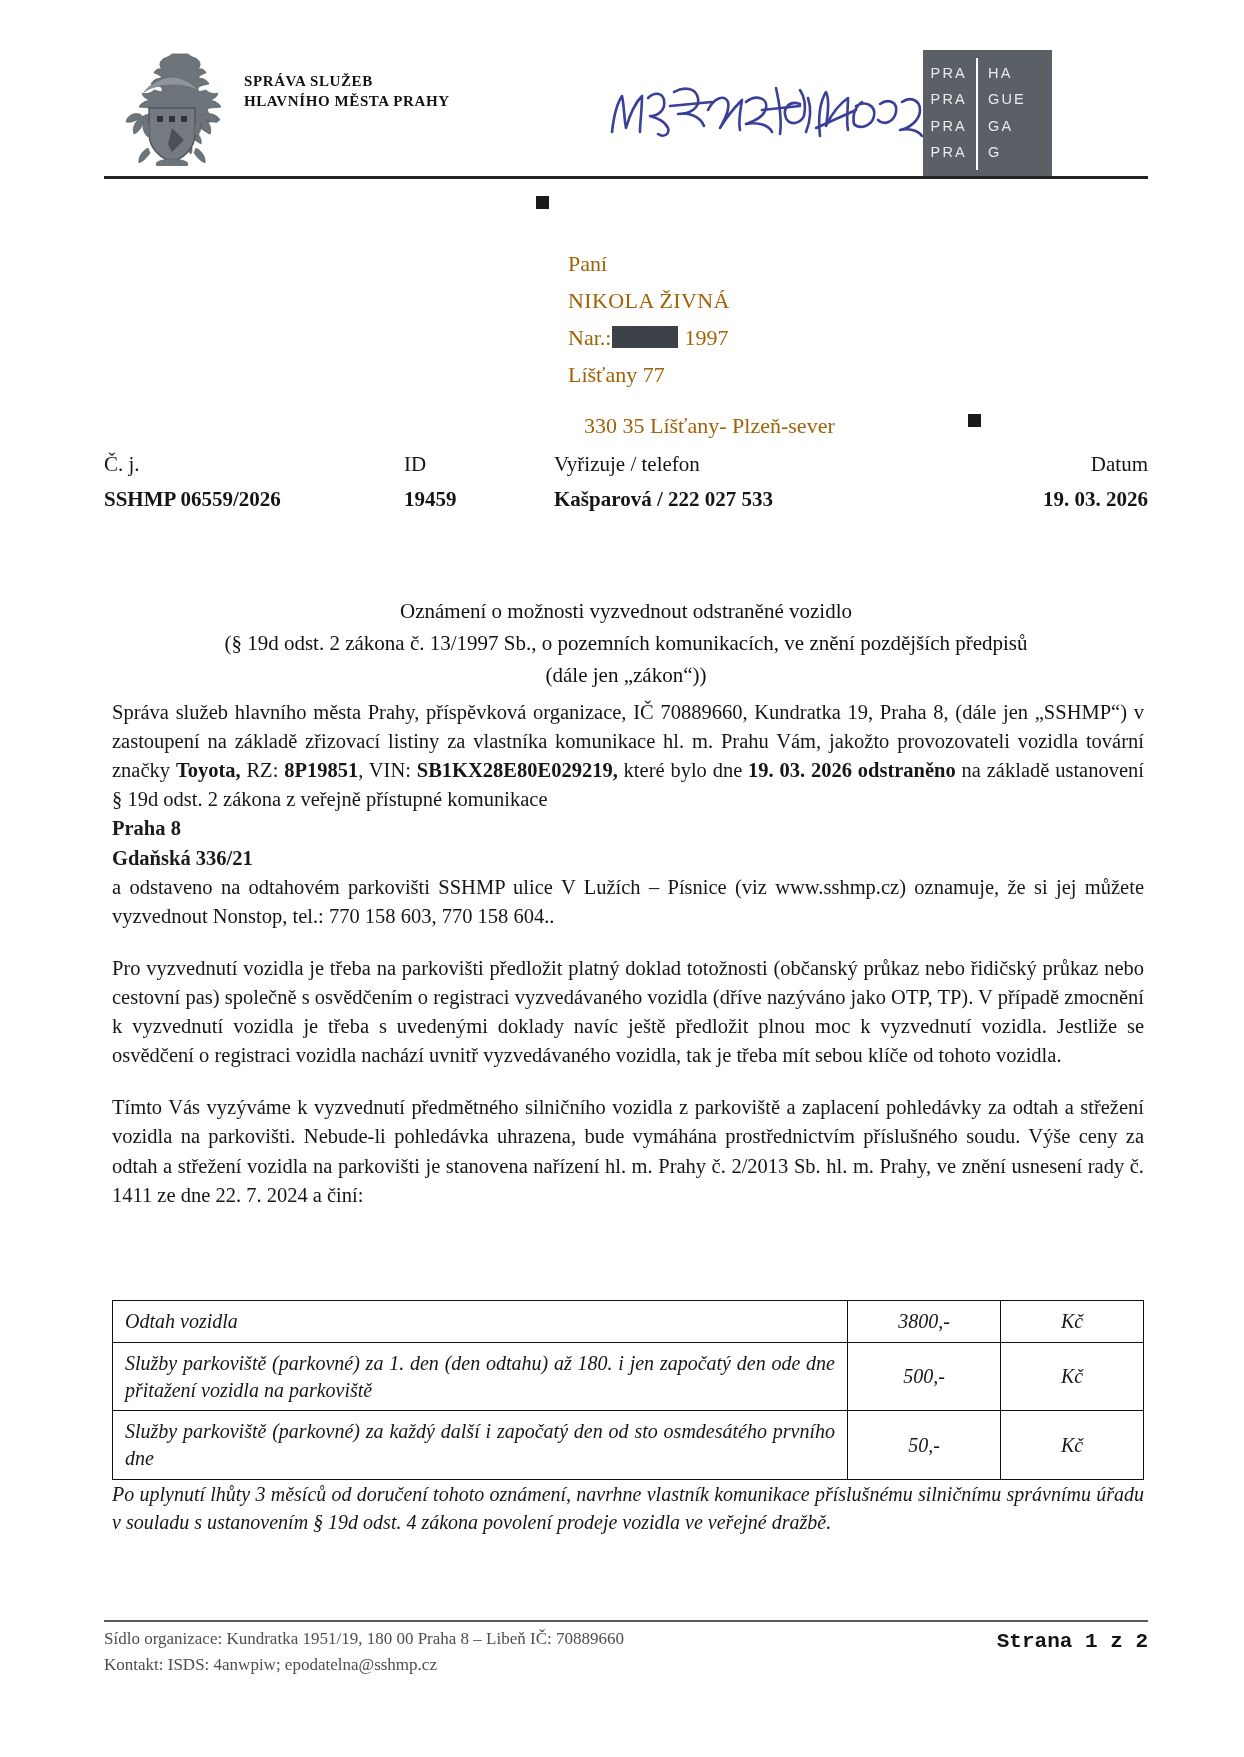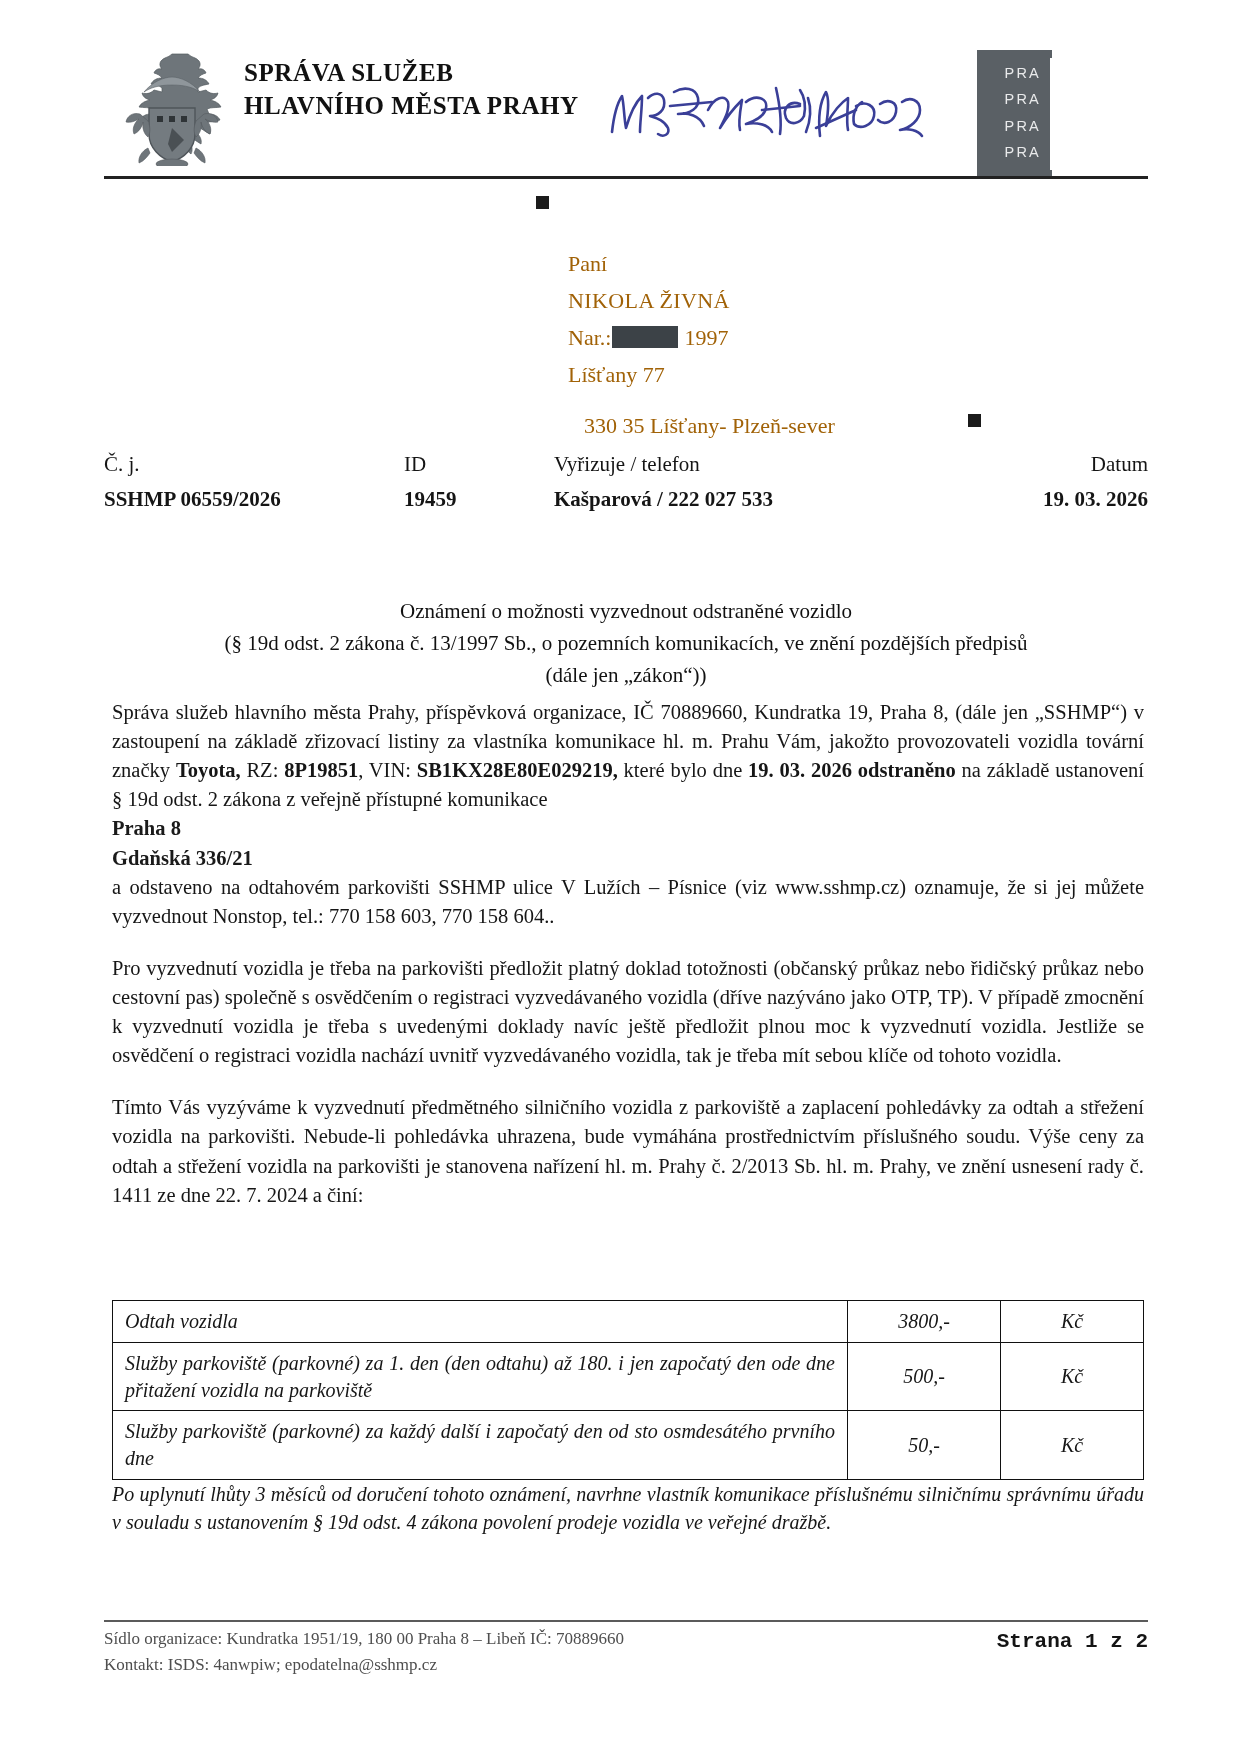--- a/index.html
+++ b/index.html
@@ -33,24 +33,24 @@
   .crest {
     position: absolute;
     left: 14px;
     top: 4px;
     width: 108px;
     height: 118px;
   }
   .org-name {
     position: absolute;
     left: 140px;
-    top: 12px;
+    top: 28px;
     font-family: "Liberation Serif", serif;
     font-weight: bold;
-    font-size: 25px;
+    font-size: 15px;
     letter-spacing: 0.6px;
     line-height: 1.32;
     color: #111;
   }
   .org-name div { white-space: nowrap; }
 
   .handwriting {
     position: absolute;
     left: 500px;
     top: 18px;
@@ -66,21 +66,21 @@
     display: flex;
     background: #5a6065;
     padding: 0;
   }
   .prague-col {
     display: flex;
     flex-direction: column;
     justify-content: center;
     padding: 10px 0 12px 0;
   }
-  .prague-col.left { padding-left: 28px; padding-right: 9px; }
+  .prague-col.left { padding-left: 8px; padding-right: 9px; }
   .prague-col.right { padding-left: 10px; padding-right: 26px; }
   .prague-divider {
     width: 2px;
     background: #ffffff;
     margin: 8px 0 8px 0;
   }
   .prague-line {
     color: #e9eaeb;
     font-family: "Liberation Sans", sans-serif;
     font-size: 14.5px;
@@ -328,20 +328,26 @@
     </div>
 
     <div class="prague-logo">
       <div class="prague-col left">
         <span class="prague-line">PRA</span>
         <span class="prague-line">PRA</span>
         <span class="prague-line">PRA</span>
         <span class="prague-line">PRA</span>
       </div>
       <div class="prague-divider"></div>
+      <div class="prague-col right">
+        <span class="prague-line">HA</span>
+        <span class="prague-line">GUE</span>
+        <span class="prague-line">GA</span>
+        <span class="prague-line">G</span>
+      </div>
     </div>
   </div>
 
   <div class="header-rule"></div>
 
   <div class="sq sq-1"></div>
   <div class="sq sq-2"></div>
 
   <div class="addressee">
     <div>Paní</div>

